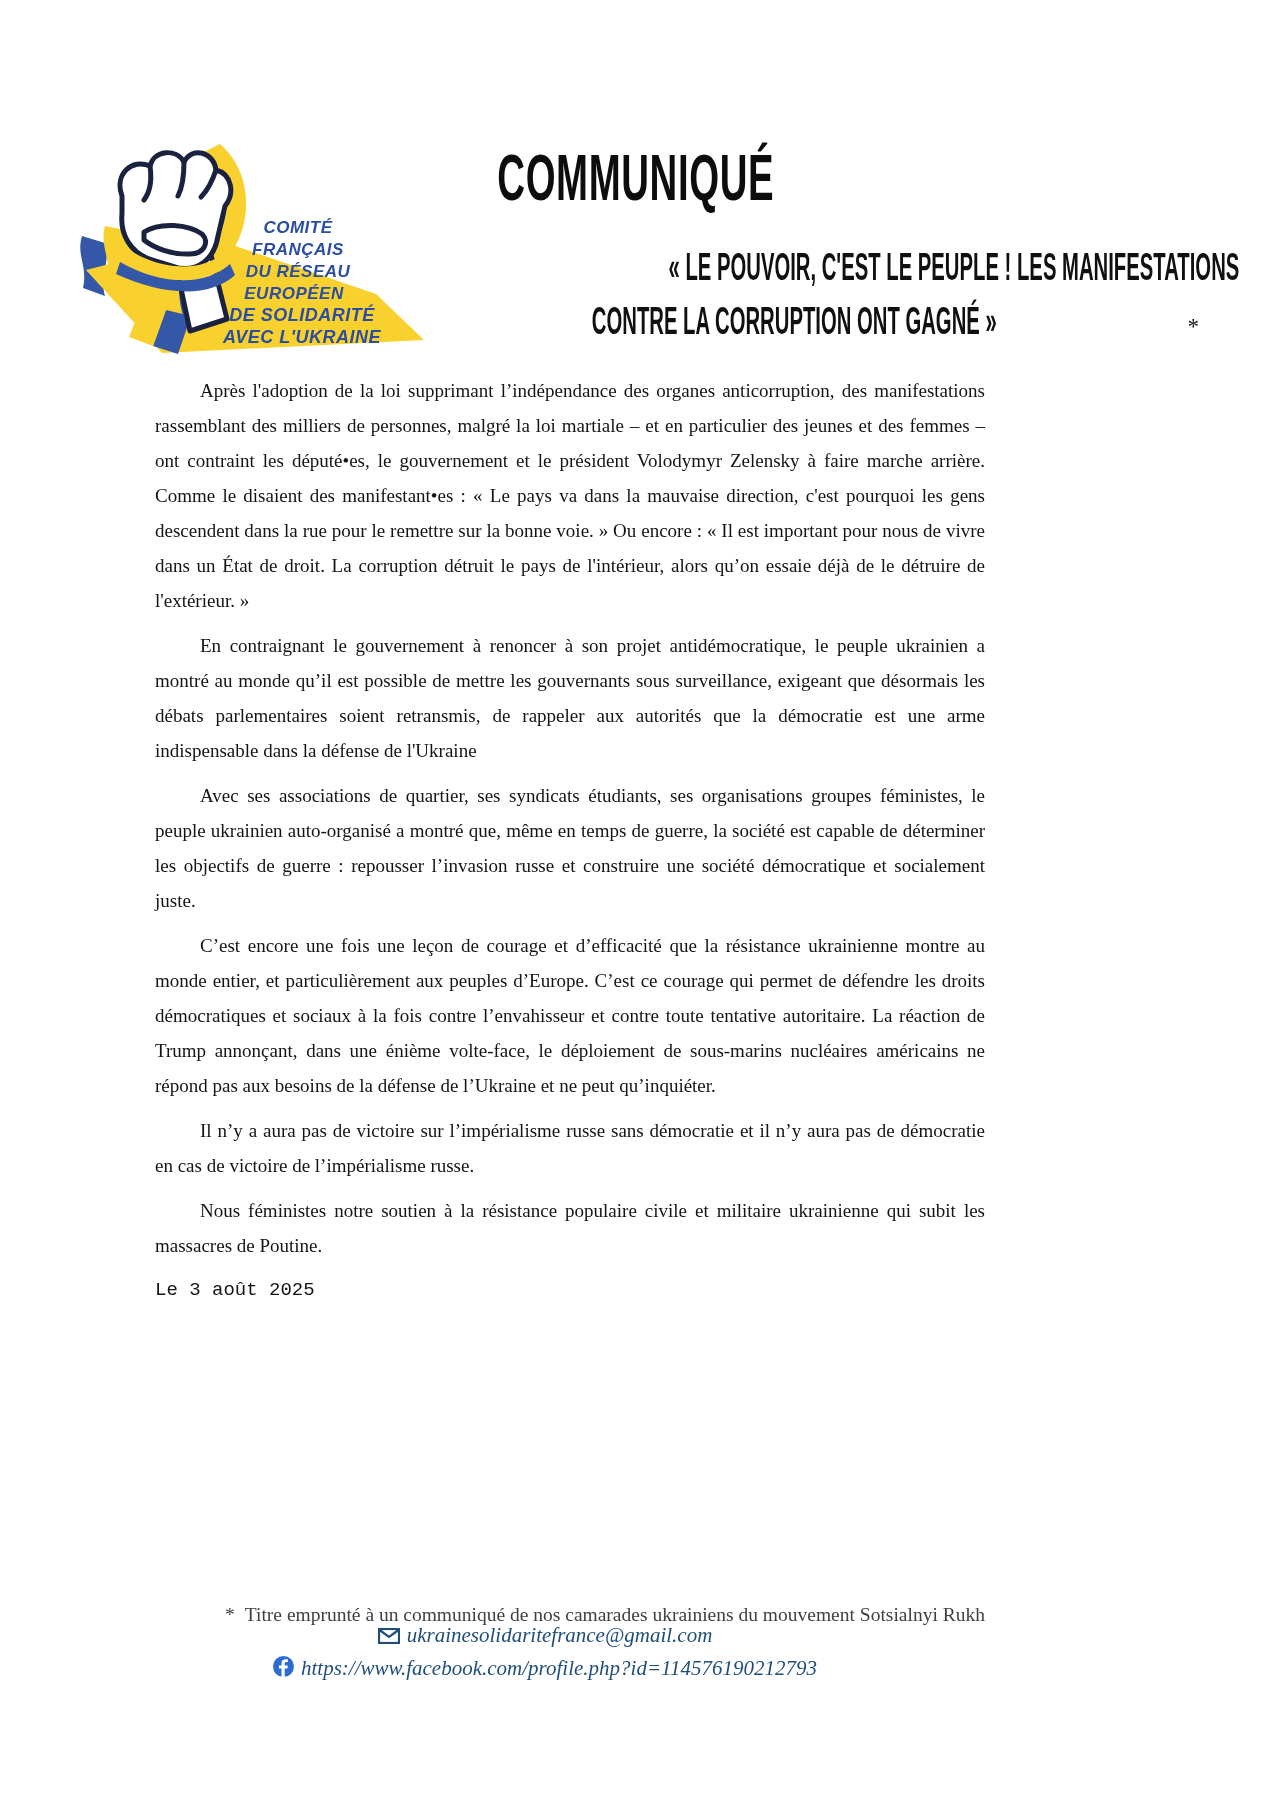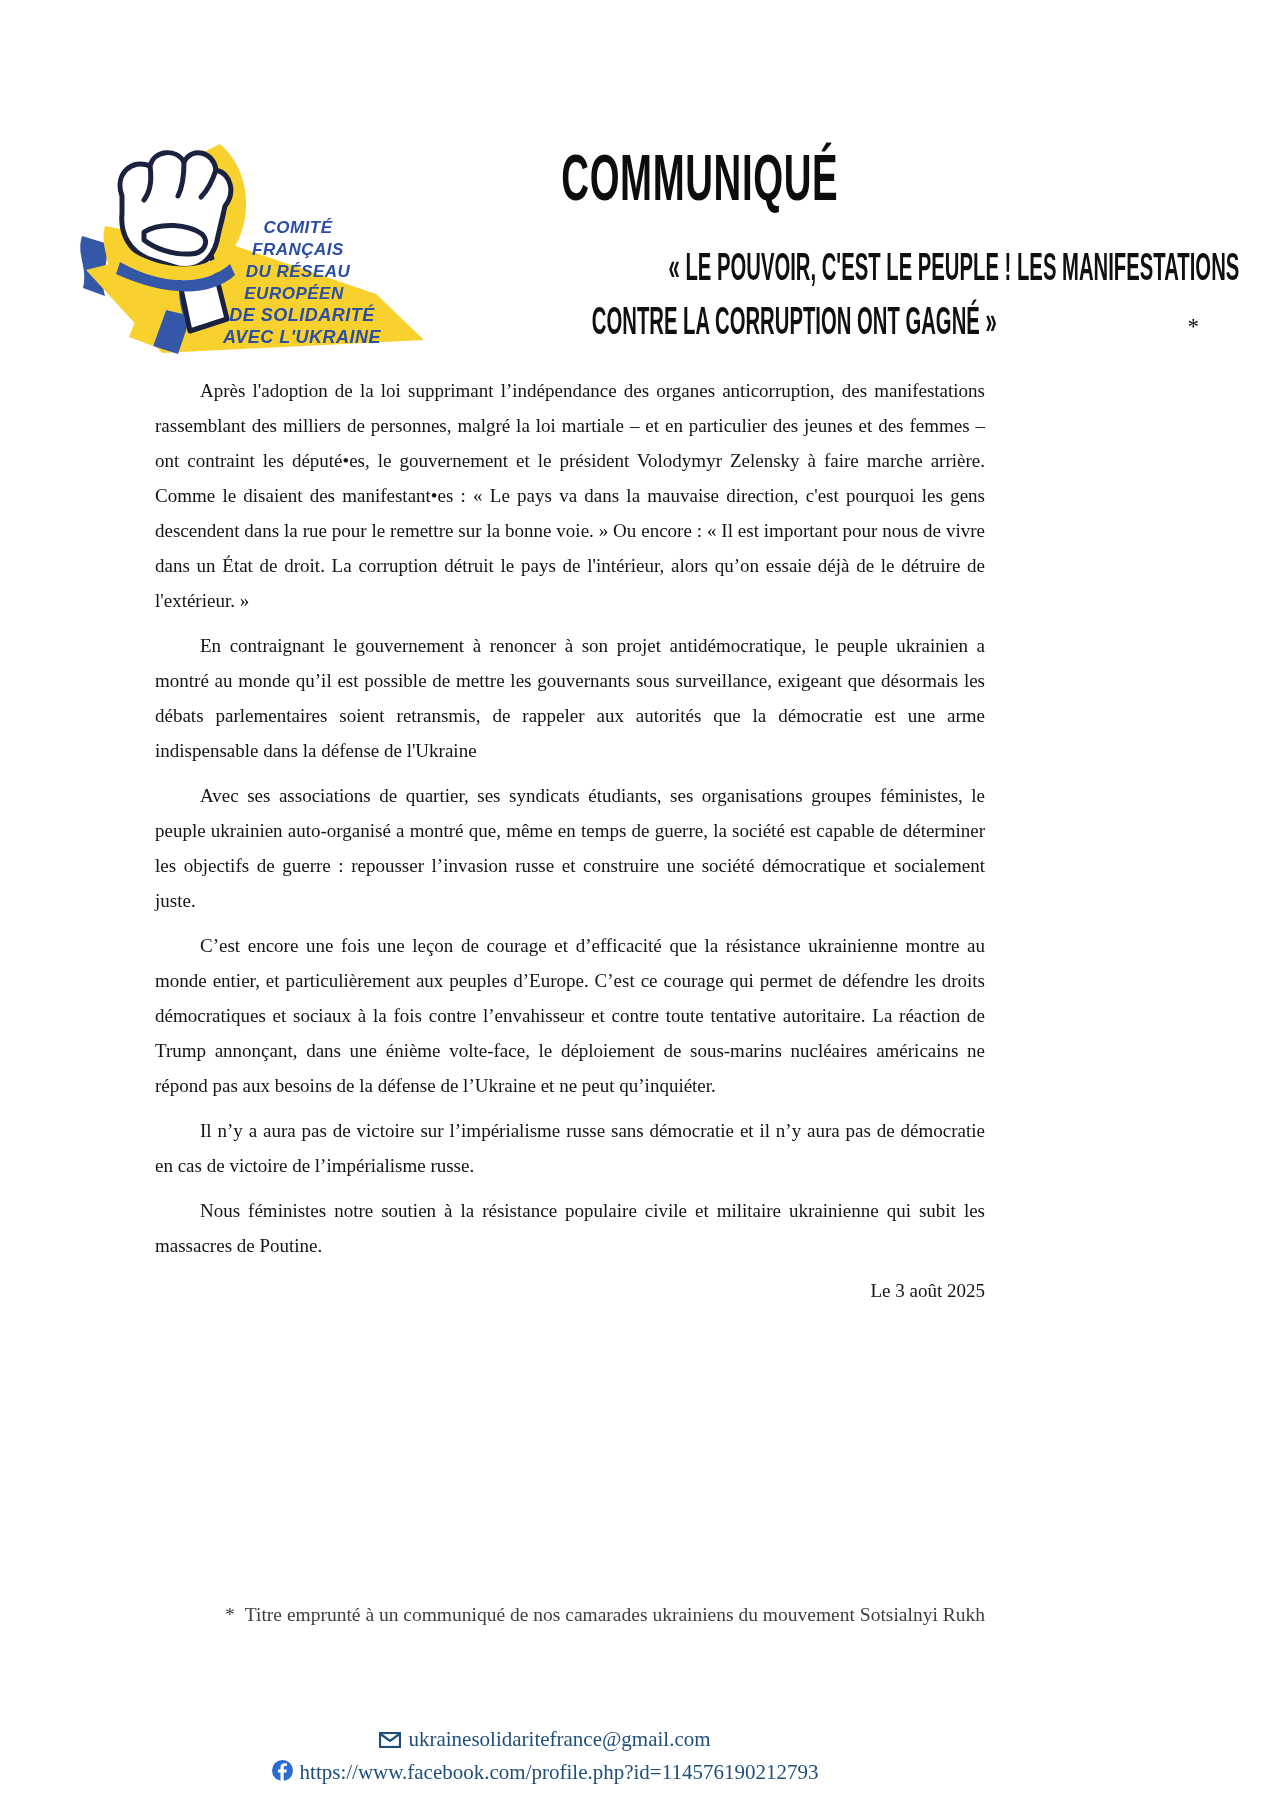--- a/index.html
+++ b/index.html
@@ -11,21 +11,21 @@
     background:#ffffff;
     font-family:"Liberation Serif", serif;
     color:#141414;
     overflow:hidden;
   }
 
   
   .logo { position:absolute; left:70px; top:136px; width:372px; height:228px; }
 
   
-  .head-block { position:absolute; left:405px; top:146px; width:590px; text-align:center; }
+  .head-block { position:absolute; left:405px; top:146px; width:590px; text-align:left; }
   .doc-title {
     font-family:"Liberation Sans", sans-serif;
     font-weight:bold; font-size:64px; line-height:64px;
     color:#0d0d0d; display:inline-block; white-space:nowrap;
     transform:scaleX(0.60); transform-origin:50% 0;
     letter-spacing:1px;
   }
   .subtitle { position:absolute; left:405px; top:244px; width:590px; text-align:left;
     font-family:"Liberation Sans", sans-serif; font-weight:bold; color:#101010; }
   .subtitle .line { display:block; line-height:46px; white-space:nowrap; }
@@ -35,33 +35,33 @@
     font-size:39px;
   }
   .ast { font-family:"Liberation Serif", serif; font-weight:normal; font-size:23px; margin-left:4px; }
 
   
   .body-text {
     position:absolute; left:155px; top:373px; width:830px;
     font-size:19px; line-height:35px; text-align:justify;
   }
   .body-text p { margin:0 0 10px 0; text-indent:45px; }
-  .body-text p.date { text-align:right; text-indent:0; margin-top:5px; }
+  .body-text p.date { text-align:left; text-indent:0; margin-top:5px;font-family:Liberation Mono, monospace; }
 
   
   .footnote {
     position:absolute; left:190px; top:1604px; width:830px;
     font-size:19.5px; text-align:center; color:#404040;
   }
   .footnote .marker { margin-right:10px; }
 
   
   .footer {
-    position:absolute; left:155px; top:1724px; width:780px;
-    text-align:center; color:#1F4E79; font-size:21px; line-height:31px;
+    position:absolute; left:155px; top:1620px; width:780px;
+    text-align:center; color:#1F4E79; font-size:21px; line-height:31px;font-style:italic;
   }
   .footer .row { white-space:nowrap; }
   .footer .icon { display:inline-block; vertical-align:-2px; margin-right:7px; }
   .footer a { color:#1F4E79; text-decoration:none; }
 </style>
 </head>
 <body>
 
 <div class="page">
 

